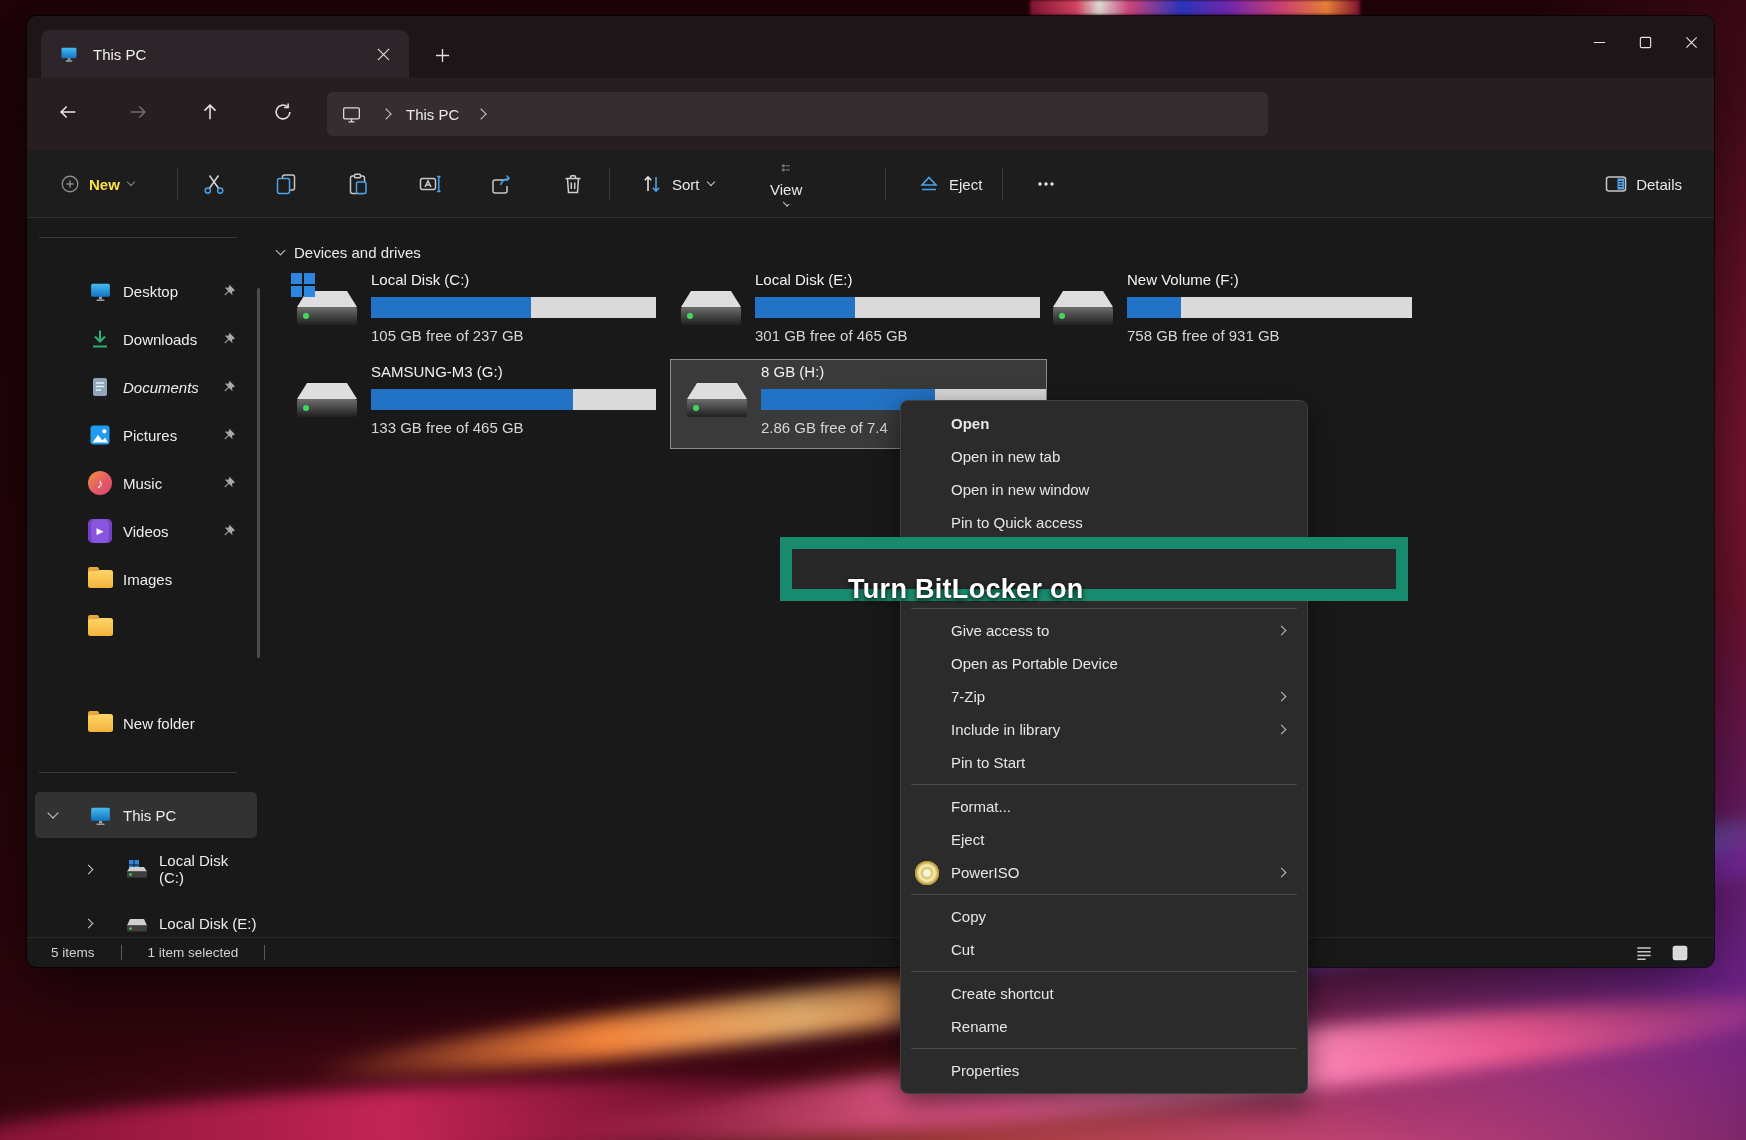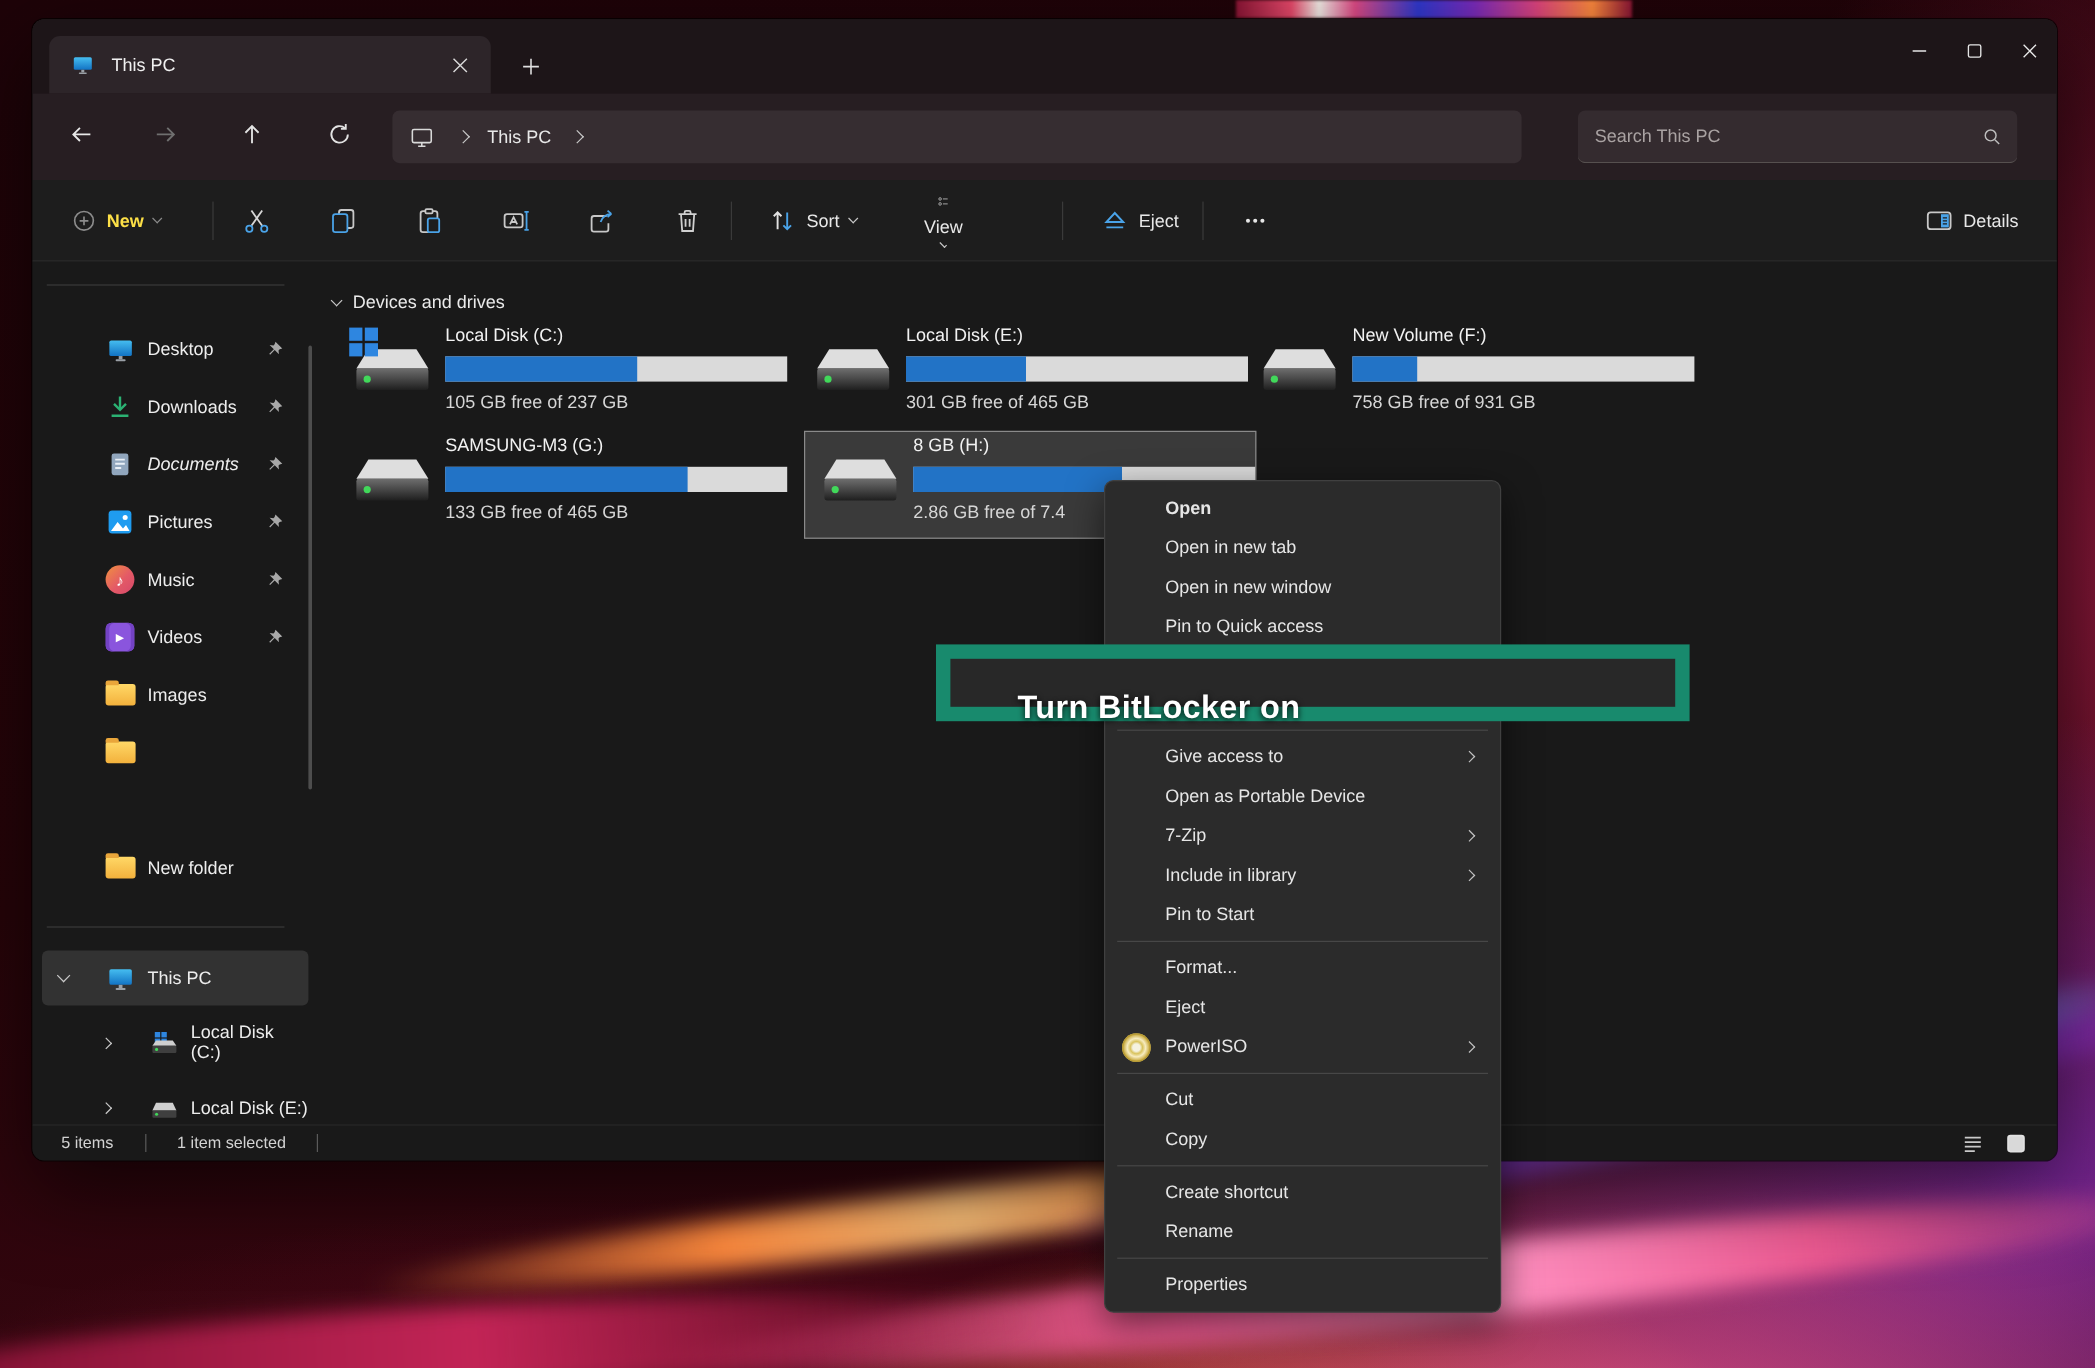--- a/index.html
+++ b/index.html
@@ -67,22 +67,22 @@
   .drive .dfree{position:absolute;left:76px;top:56px;font-size:15px;color:#d6d6d6;white-space:nowrap;}
   .selrect{position:absolute;left:643px;top:141px;width:377px;height:90px;background:#3a3a3a;border:1px solid #8a8a8a;}
   .winlogo{position:absolute;left:-4px;top:-10px;width:25px;height:25px;display:grid;grid-template-columns:11px 11px;grid-template-rows:11px 11px;gap:2px;}
   .winlogo i{background:#2e86e0;}
   
   .status{position:absolute;left:0;bottom:0;right:0;height:30px;background:#191919;border-top:1px solid #282828;
           display:flex;align-items:center;padding:0 24px;color:#d2d2d2;font-size:13.5px;gap:26px;}
   .vbar{width:1px;height:15px;background:#5a5a5a;}
   .stright{margin-left:auto;display:flex;gap:16px;}
   
-  #cmenu{position:absolute;left:900px;top:400px;width:331px;background:#2b2b2b;border:1px solid #404040;border-radius:8px;
-         padding:6px 0;box-shadow:0 10px 30px rgba(0,0,0,.55);z-index:5;margin-left:20px;}
+  #cmenu{position:absolute;left:900px;top:400px;width:408px;background:#2b2b2b;border:1px solid #404040;border-radius:8px;
+         padding:6px 0;box-shadow:0 10px 30px rgba(0,0,0,.55);z-index:5;}
   .mi{position:relative;height:33px;display:flex;align-items:center;padding-left:50px;color:#e6e6e6;font-size:15px;}
   .mi.bold{font-weight:bold;}
   .mi .cr{position:absolute;right:22px;width:7px;height:7px;border-color:#c4c4c4;}
   .mi .miic{position:absolute;left:14px;width:24px;height:24px;}
   .msep{height:1px;background:#474747;margin:5px 10px;}
   .hslot{height:64px;}
   
   #annot{position:absolute;left:780px;top:537px;width:628px;height:64px;background:#188a6d;z-index:6;padding:12px;}
   #annot .inner{width:100%;height:100%;background:#282828;display:flex;align-items:center;}
   #annot .txt{margin-left:56px;color:#fff;font-size:27px;font-weight:600;letter-spacing:.3px;text-shadow:0 2px 5px rgba(0,0,0,.95);margin-top:40px;}
@@ -170,27 +170,20 @@
           </span>
         <div class="crumbbar">
           <svg width="21" height="21" viewBox="0 0 24 24" fill="none" stroke="#d9d9d9" stroke-width="1.5">
               <rect x="3" y="4.5" width="18" height="12.5" rx="1.5"></rect>
               <path d="M12 17 v3 M8.5 20.5 h7"></path>
             </svg>
           <span class="cr" style="margin:0 16px 0 20px;"></span>
           <span>This PC</span>
           <span class="cr" style="margin-left:18px;"></span>
         </div>
-        <div class="searchbox">
-          <input placeholder="Search This PC" style="">
-          <svg width="18" height="18" viewBox="0 0 24 24" fill="none" stroke="#bdbdbd" stroke-width="1.6">
-              <circle cx="10.5" cy="10.5" r="6"></circle>
-              <path d="M15.2 15.2 L20 20"></path>
-            </svg>
-        </div>
       </div>
     </div>
 
     <div class="tools">
       <div class="tbtn dim" style="left:24px;">
         <svg width="22" height="22" viewBox="0 0 24 24" fill="none" stroke="#8b8b8b" stroke-width="1.5">
             <circle cx="12" cy="12" r="8.5"></circle>
             <path d="M12 8 v8 M8 12 h8"></path>
           </svg>
         <span>New</span>
@@ -568,24 +561,24 @@
     <div class="mi">
         <span>Eject</span>
       </div>
     <div class="mi">
       <span class="miic" style="border-radius:50%;background:radial-gradient(circle at 50% 50%, #f5f2e0 18%, #d9c35e 30%, #f7ecc0 45%, #c8a93e 65%, #efe3ad 85%);box-shadow:inset 0 0 0 1px #b69a35;"></span>
       <span>PowerISO</span>
         <span class="cr"></span>
     </div>
     <div class="msep"></div>
     <div class="mi">
+        <span>Copy</span>
+      </div>
+    <div class="mi">
         <span>Cut</span>
-      </div>
-    <div class="mi">
-        <span>Copy</span>
       </div>
     <div class="msep"></div>
     <div class="mi">
         <span>Create shortcut</span>
       </div>
     <div class="mi">
         <span>Rename</span>
       </div>
     <div class="msep"></div>
     <div class="mi">

